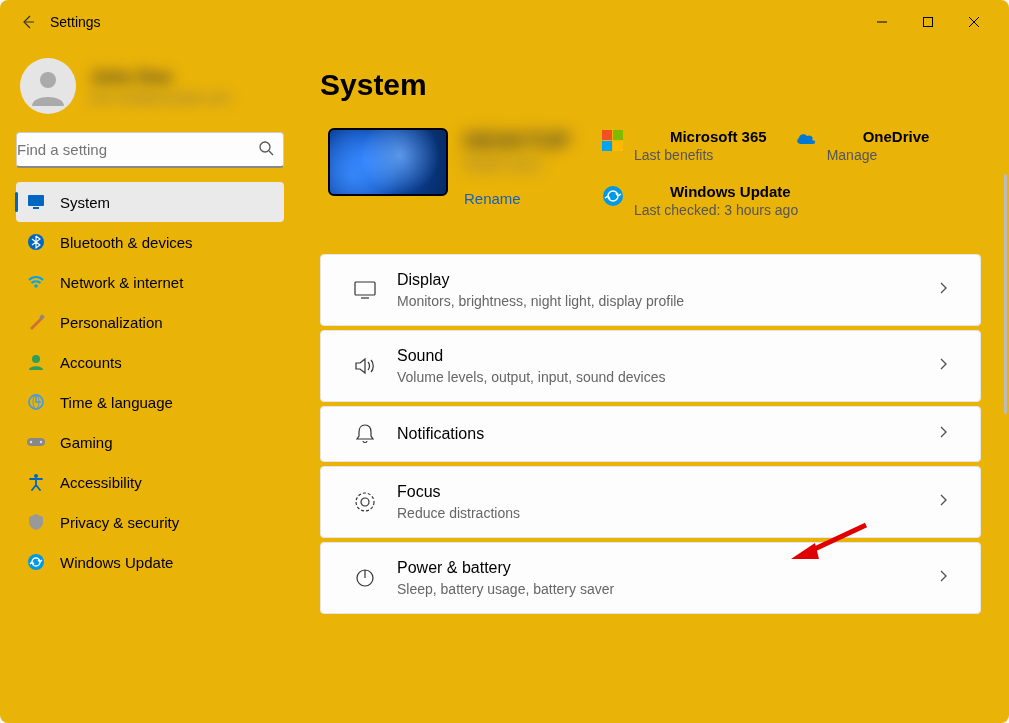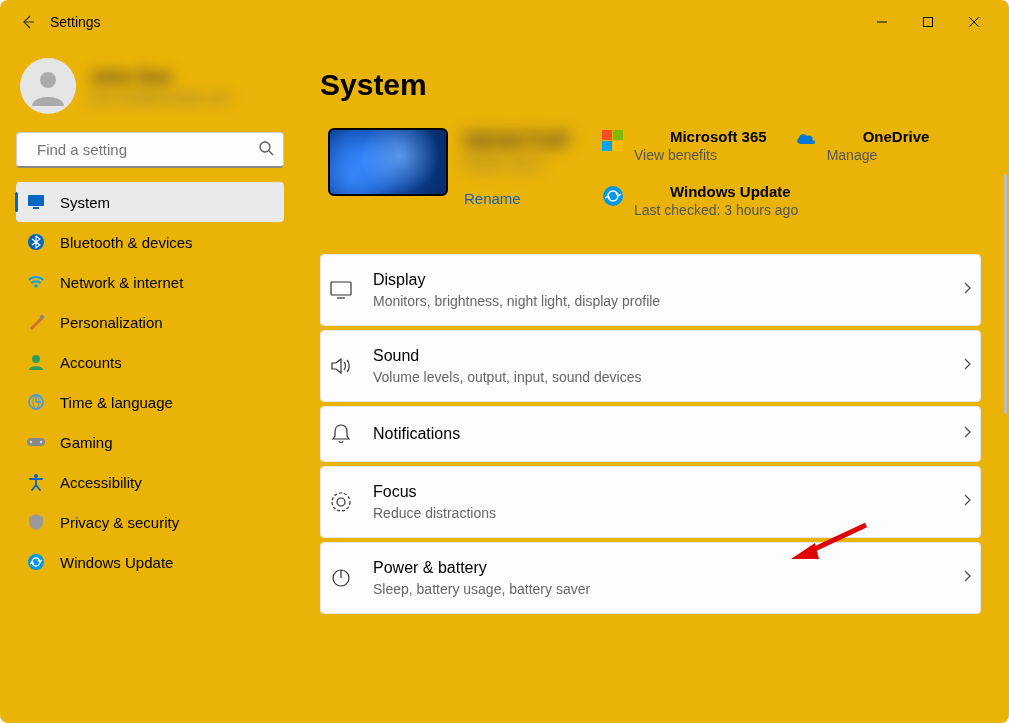--- a/index.html
+++ b/index.html
@@ -12,21 +12,21 @@
     .win-ctrl { width: 46px; height: 32px; display:flex; align-items:center; justify-content:center; color:#000; }
     .body-area { display:flex; flex:1; overflow:hidden; }
 
     
     .sidebar { width: 296px; padding: 8px 12px 12px 16px; display:flex; flex-direction:column; }
     .profile { display:flex; align-items:center; gap: 14px; padding: 6px 4px 18px 4px; }
     .avatar { width:56px; height:56px; border-radius:50%; background:#e5e5e5; display:flex; align-items:center; justify-content:center; color:#888; }
     .profile-text .name { filter: blur(7px); font-size:18px; font-weight:600; color:#333; }
     .profile-text .email { filter: blur(7px); font-size:13px; color:#666; margin-top:2px;}
     .search { position:relative; margin: 0 0 14px 0;}
-    .search input { width: 100%; height: 36px; border: 1px solid #ccc; border-bottom: 2px solid #888; background:#fdfdfd; border-radius: 4px; padding: 0 36px 0 20px; font-size:15px; }
+    .search input { width: 100%; height: 36px; border: 1px solid #ccc; border-bottom: 2px solid #888; background:#fdfdfd; border-radius: 4px; padding: 0 36px 0 0; font-size:15px; }
     .search .sicon { position:absolute; right:10px; top:8px; color:#555; }
     .nav { list-style:none; }
     .nav li { display:flex; align-items:center; gap: 14px; height: 40px; padding: 0 10px; border-radius: 4px; font-size:15px; color:#000; position:relative; cursor:pointer;}
     .nav li.selected { background:#eaeaea; }
     .nav li.selected::before { content:''; position:absolute; left:-1px; top:10px; width:3px; height:20px; background:#0067c0; border-radius:2px; }
     .nav .nicon { width:20px; display:flex; justify-content:center; font-size:16px;}
 
     
     .main { flex:1; padding: 12px 8px 0 24px; overflow-y: auto; position:relative;}
     .main h1 { font-size: 30px; font-weight:600; margin: 12px 0 26px 0; }
@@ -40,21 +40,21 @@
     .cards-top { display:flex; flex-direction:column; gap: 20px;}
     .cards-top-row { display:flex; gap: 28px;}
     .tcard { display:flex; gap: 10px; align-items:flex-start; min-width: 135px;}
     .tcard .ticon { width:22px; height:22px; margin-top:2px;}
     .tcard .ttitle { font-size:15px; font-weight:700; color:#000;margin-left:36px;}
     .tcard .tsub { font-size:14px; color:#555; margin-top:2px;}
     .tcard-wu { max-width: 200px;}
 
     
     .setlist { display:flex; flex-direction:column; gap: 4px; padding-right: 20px; padding-bottom: 12px;}
-    .setitem { display:flex; align-items:center; background:#fdfdfd; border:1px solid #e6e6e6; border-radius:4px; padding: 16px 8px; gap: 20px; cursor:pointer;}
+    .setitem { display:flex; align-items:center; background:#fdfdfd; border:1px solid #e6e6e6; border-radius:4px; padding: 16px 32px; gap: 20px; cursor:pointer;}
     .setitem .sicon2 { width: 24px; display:flex; justify-content:center; color:#333; }
     .setitem .stitle { font-size:16px; color:#000;}
     .setitem .ssub { font-size:14px; color:#666; margin-top:4px;}
     .setitem .chev { margin-left:auto; color:#555; }
 
     
     .arrow { position:absolute; left: 495px; top: 475px; pointer-events:none; }
 
     
     .scroll-ind { position:absolute; right:2px; top:130px; width:3px; height:240px; background:#bbb; border-radius:2px;}
@@ -240,21 +240,21 @@
               <div class="ticon">
                   <div class="mslogo">
                     <div></div>
                     <div></div>
                     <div></div>
                     <div></div>
                   </div>
                 </div>
               <div>
                 <div class="ttitle">Microsoft 365</div>
-                <div class="tsub">View benefits</div>
+                <div class="tsub">Last benefits</div>
               </div>
             </div>
             <div class="tcard">
               <div class="ticon"><svg width="22" height="16" viewBox="0 0 22 16">
                     <path d="M6 14 C2 14 1 10 4 8 C4 4 10 3 12 6 C16 4 19 8 17 10 C21 10 21 14 18 14 Z" fill="#0078d4"></path>
                   </svg></div>
               <div>
                 <div class="ttitle">OneDrive</div>
                 <div class="tsub">Manage</div>
               </div>

